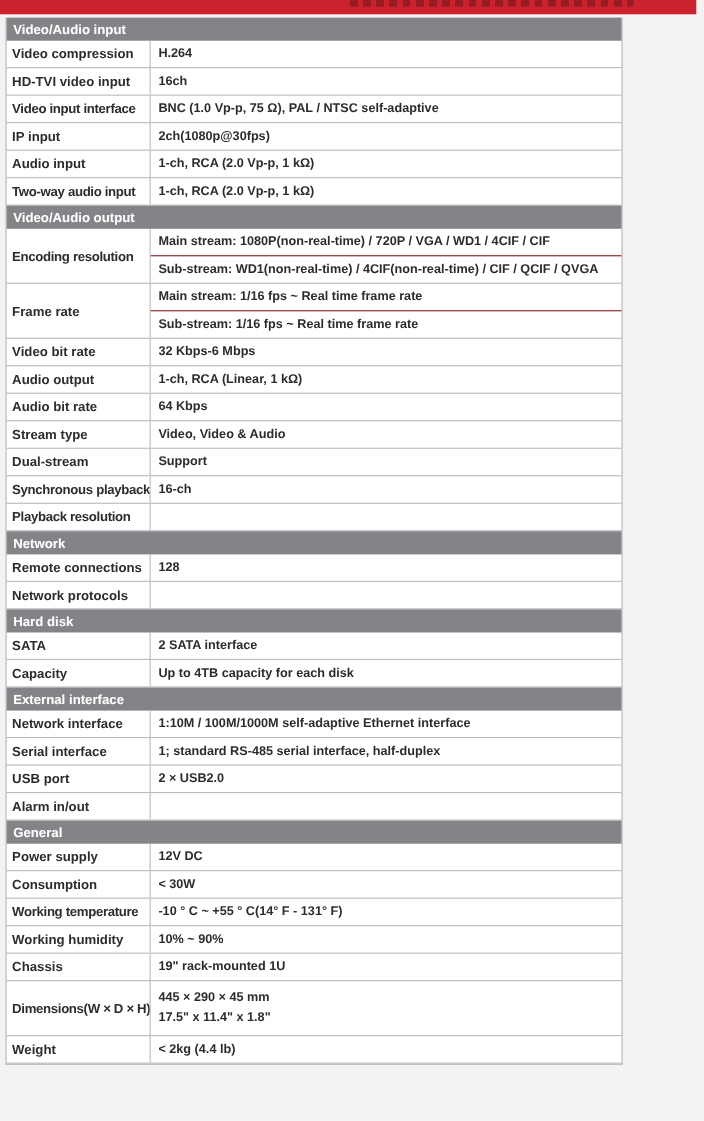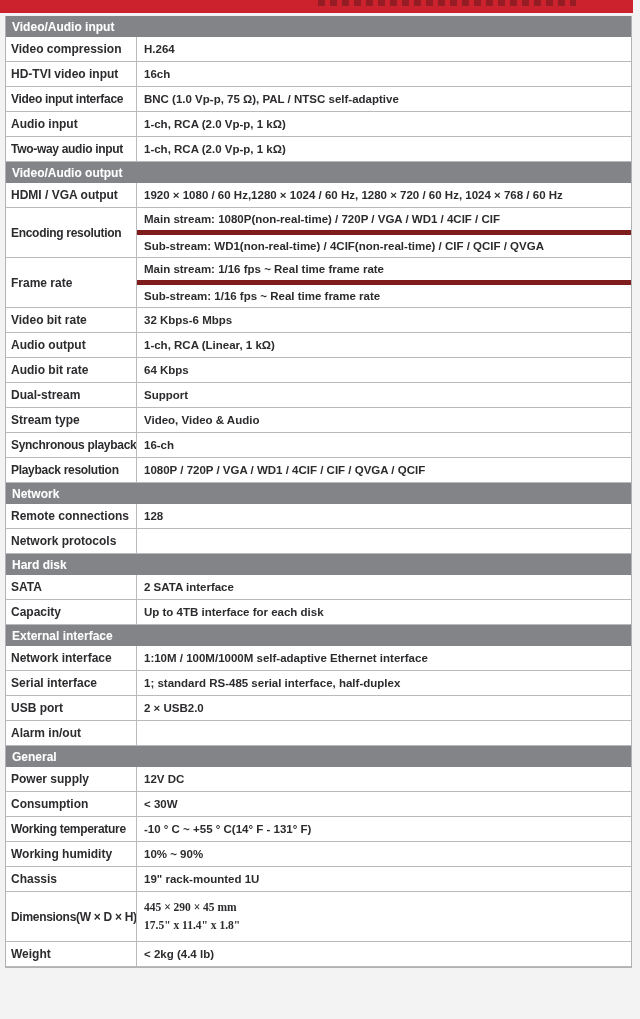--- a/index.html
+++ b/index.html
@@ -13,21 +13,21 @@
     position:relative;width:633px;height:13px;
     background:#cc222e;
   }
   .masthead .cropped-text{
     position:absolute;left:318px;top:0;width:258px;height:6px;
     background:repeating-linear-gradient(90deg,#8c1b22 0 7px,rgba(0,0,0,0) 7px 12px);
     opacity:.85;
   }
   .gap{height:3px;}
   .spec-table{
-    width:627px;margin-left:5px;
+    width:561px;margin-left:5px;
     background:#ffffff;
     border-left:1px solid #b0b2b4;
     border-right:1px solid #b0b2b4;
     border-bottom:1px solid #b0b2b4;
     box-sizing:border-box;
     color:#2d2b2e;
   }
   .section-bar{
     height:21px;background:#828487;color:#ffffff;
     display:flex;align-items:center;
@@ -50,23 +50,23 @@
     white-space:nowrap;overflow:hidden;
   }
   .spec-label.tight{font-size:12px;letter-spacing:-0.3px;}
   .spec-values{flex:1;display:flex;flex-direction:column;min-width:0;}
   .spec-value{
     flex:1;display:flex;align-items:center;
     padding-left:7px;box-sizing:border-box;
     font-size:11.5px;font-weight:bold;
     white-space:nowrap;overflow:hidden;
   }
-  .spec-value + .spec-value{border-top:5px solid #7f1d1d;}
+  .spec-value + .spec-value{border-top:1px solid #7f1d1d;}
   .spec-value.multiline{
-    flex-direction:column;align-items:flex-start;justify-content:center;font-family:Liberation Serif, serif;
+    flex-direction:column;align-items:flex-start;justify-content:center;
   }
   .spec-value.multiline .line{line-height:1.55;}
 </style>
 </head>
 <body>
 
 <div class="masthead">
   <div class="cropped-text"></div>
 </div>
 <div class="gap"></div>
@@ -85,38 +85,38 @@
         <div class="spec-value">16ch</div>
       </div>
     </div>
     <div class="spec-row">
       <div class="spec-label tight">Video input interface</div>
       <div class="spec-values">
         <div class="spec-value">BNC (1.0 Vp-p, 75 Ω), PAL / NTSC self-adaptive</div>
       </div>
     </div>
     <div class="spec-row">
+      <div class="spec-label">IP input</div>
+      <div class="spec-values">
+        <div class="spec-value">2ch(1080p@30fps)</div>
+      </div>
+    </div>
+    <div class="spec-row">
       <div class="spec-label">Audio input</div>
       <div class="spec-values">
         <div class="spec-value">1-ch, RCA (2.0 Vp-p, 1 kΩ)</div>
       </div>
     </div>
     <div class="spec-row">
       <div class="spec-label tight">Two-way audio input</div>
       <div class="spec-values">
         <div class="spec-value">1-ch, RCA (2.0 Vp-p, 1 kΩ)</div>
       </div>
     </div>
     <div class="section-bar">Video/Audio output</div>
-    <div class="spec-row">
-      <div class="spec-label">HDMI / VGA output</div>
-      <div class="spec-values">
-        <div class="spec-value">1920 × 1080 / 60 Hz,1280 × 1024 / 60 Hz, 1280 × 720 / 60 Hz, 1024 × 768 / 60 Hz</div>
-      </div>
-    </div>
     <div class="spec-row dbl">
       <div class="spec-label tight">Encoding resolution</div>
       <div class="spec-values">
         <div class="spec-value">Main stream: 1080P(non-real-time) / 720P / VGA / WD1 / 4CIF / CIF</div>
         <div class="spec-value">Sub-stream: WD1(non-real-time) / 4CIF(non-real-time) / CIF / QCIF / QVGA</div>
       </div>
     </div>
     <div class="spec-row dbl">
       <div class="spec-label">Frame rate</div>
       <div class="spec-values">
@@ -136,42 +136,39 @@
         <div class="spec-value">1-ch, RCA (Linear, 1 kΩ)</div>
       </div>
     </div>
     <div class="spec-row">
       <div class="spec-label">Audio bit rate</div>
       <div class="spec-values">
         <div class="spec-value">64 Kbps</div>
       </div>
     </div>
     <div class="spec-row">
+      <div class="spec-label">Stream type</div>
+      <div class="spec-values">
+        <div class="spec-value">Video, Video &amp; Audio</div>
+      </div>
+    </div>
+    <div class="spec-row">
       <div class="spec-label">Dual-stream</div>
       <div class="spec-values">
         <div class="spec-value">Support</div>
       </div>
     </div>
     <div class="spec-row">
-      <div class="spec-label">Stream type</div>
-      <div class="spec-values">
-        <div class="spec-value">Video, Video &amp; Audio</div>
-      </div>
-    </div>
-    <div class="spec-row">
       <div class="spec-label tight">Synchronous playback</div>
       <div class="spec-values">
         <div class="spec-value">16-ch</div>
       </div>
     </div>
     <div class="spec-row">
       <div class="spec-label tight">Playback resolution</div>
-      <div class="spec-values">
-        <div class="spec-value">1080P / 720P / VGA / WD1 / 4CIF / CIF / QVGA / QCIF</div>
-      </div>
     </div>
     <div class="section-bar">Network</div>
     <div class="spec-row">
       <div class="spec-label">Remote connections</div>
       <div class="spec-values">
         <div class="spec-value">128</div>
       </div>
     </div>
     <div class="spec-row">
       <div class="spec-label">Network protocols</div>
@@ -179,21 +176,21 @@
     <div class="section-bar">Hard disk</div>
     <div class="spec-row">
       <div class="spec-label">SATA</div>
       <div class="spec-values">
         <div class="spec-value">2 SATA interface</div>
       </div>
     </div>
     <div class="spec-row">
       <div class="spec-label">Capacity</div>
       <div class="spec-values">
-        <div class="spec-value">Up to 4TB interface for each disk</div>
+        <div class="spec-value">Up to 4TB capacity for each disk</div>
       </div>
     </div>
     <div class="section-bar">External interface</div>
     <div class="spec-row">
       <div class="spec-label">Network interface</div>
       <div class="spec-values">
         <div class="spec-value">1:10M / 100M/1000M self-adaptive Ethernet interface</div>
       </div>
     </div>
     <div class="spec-row">

